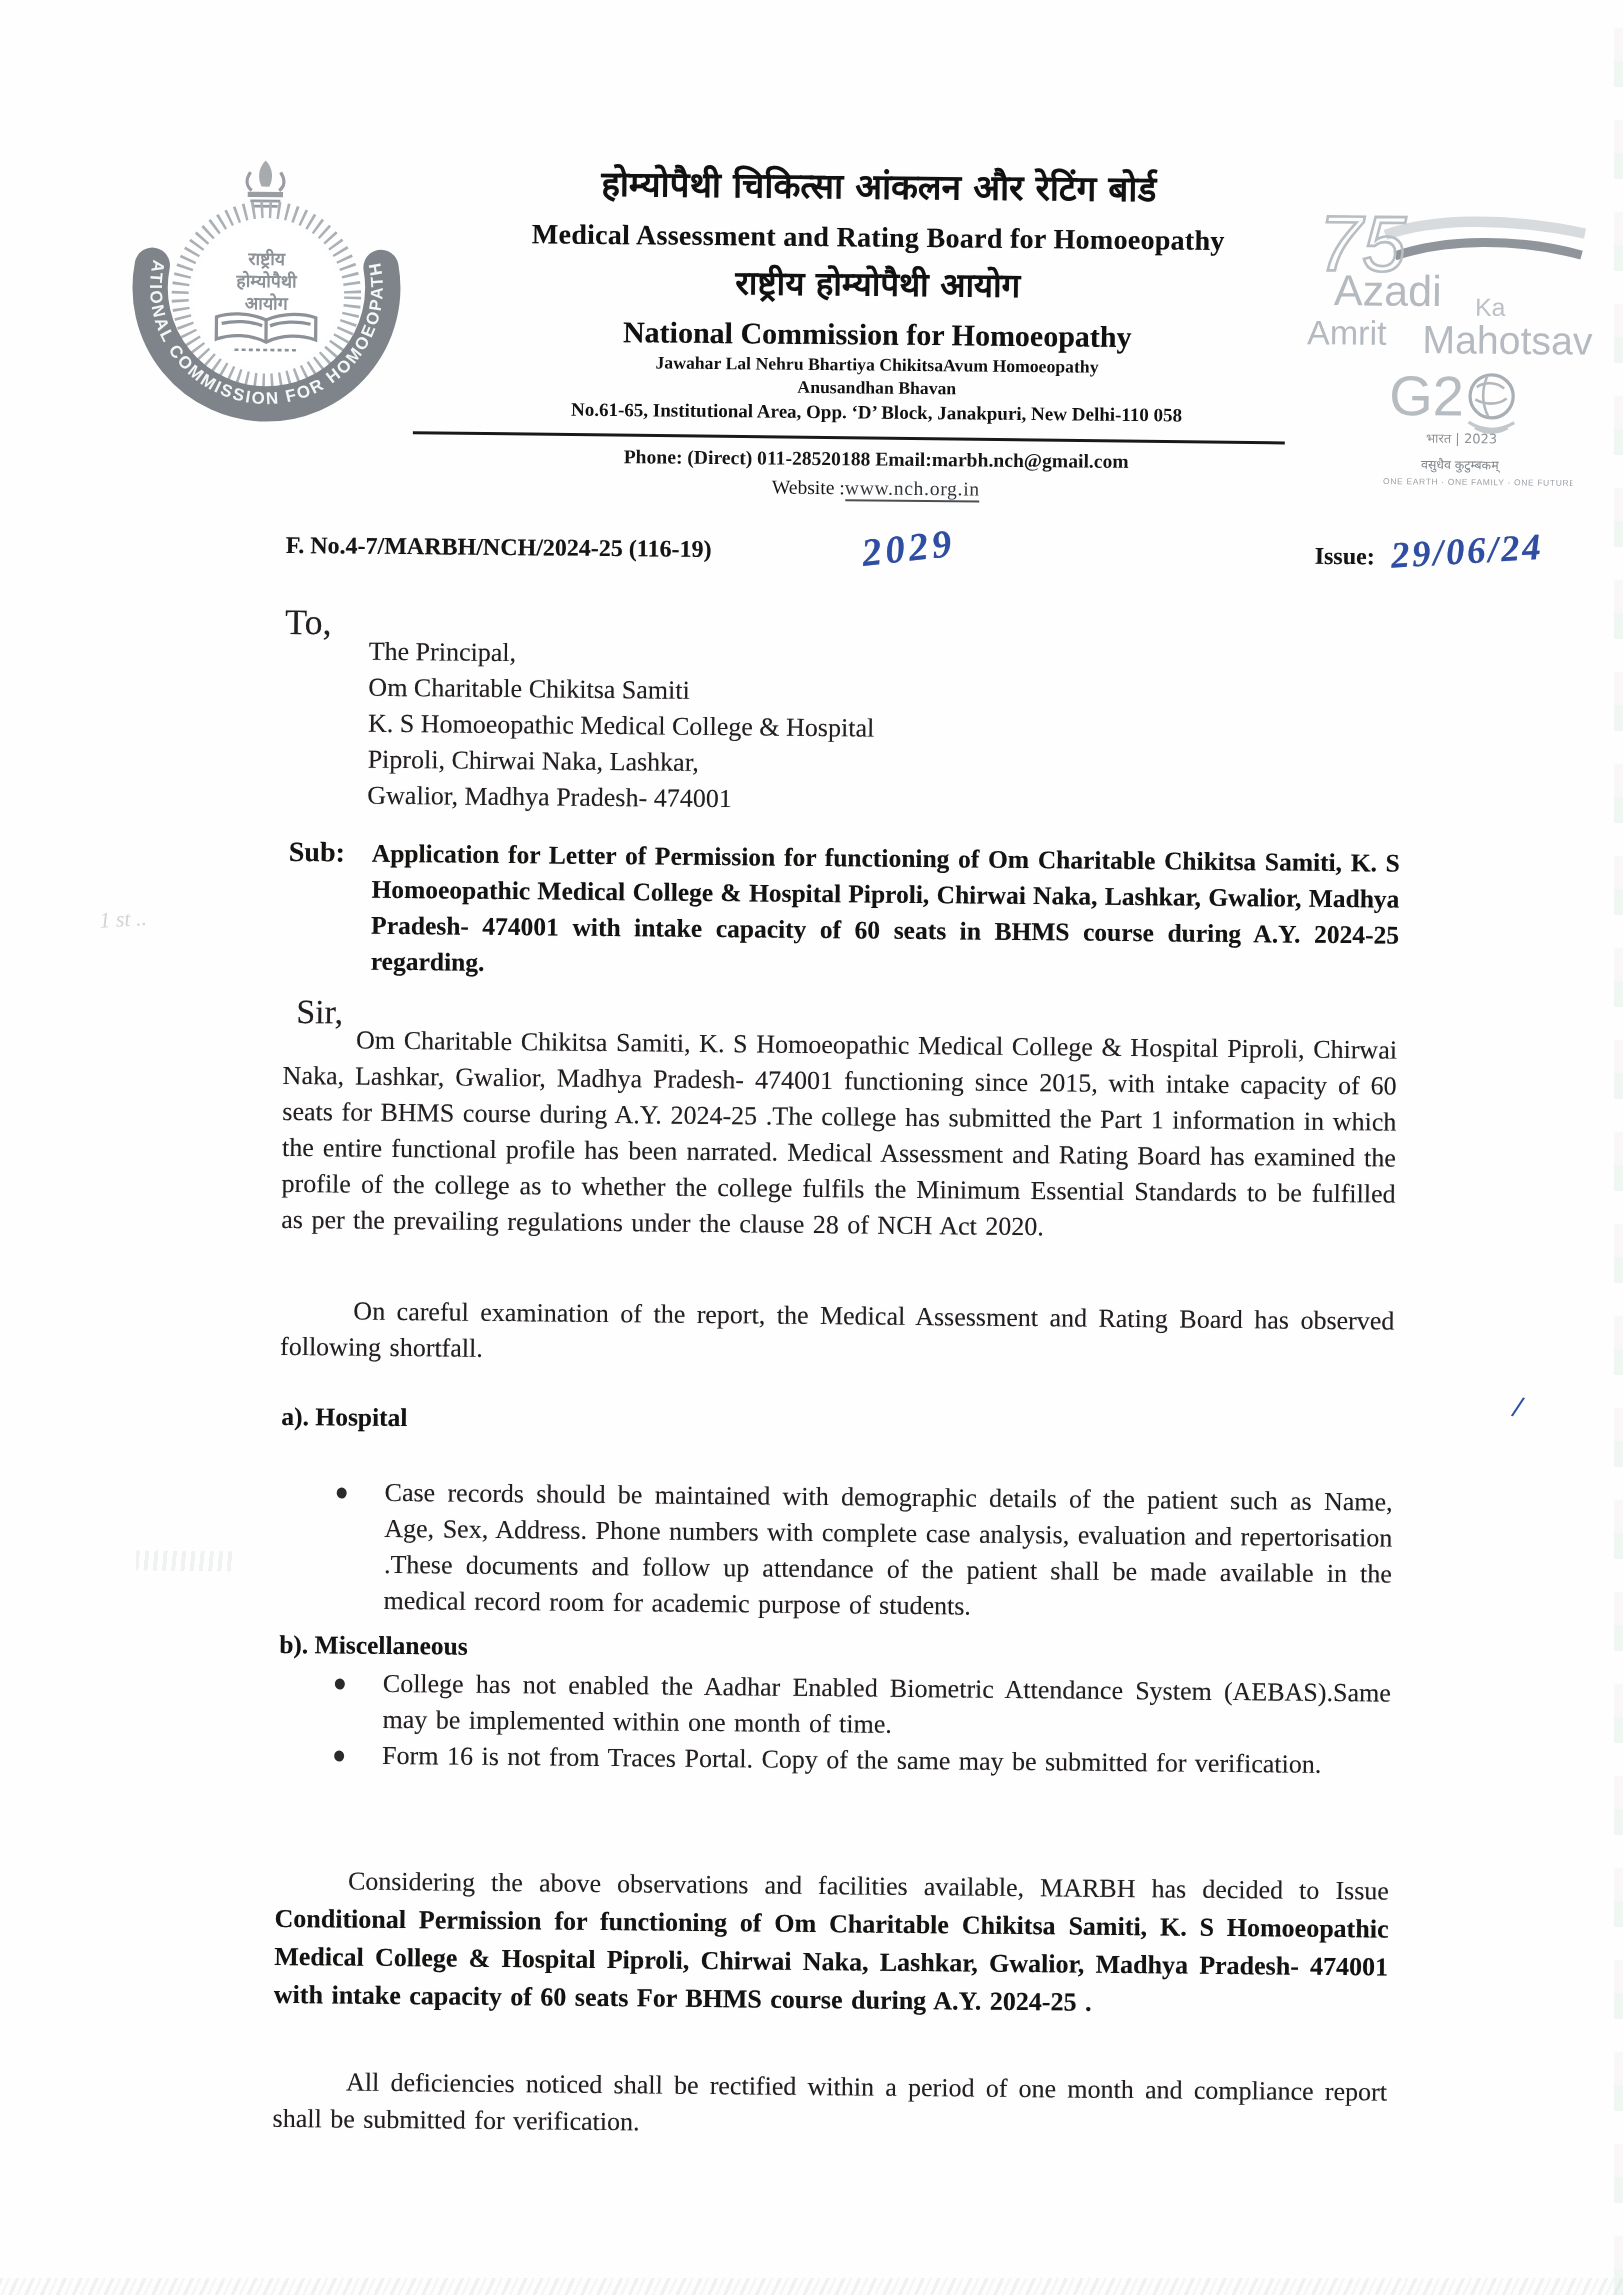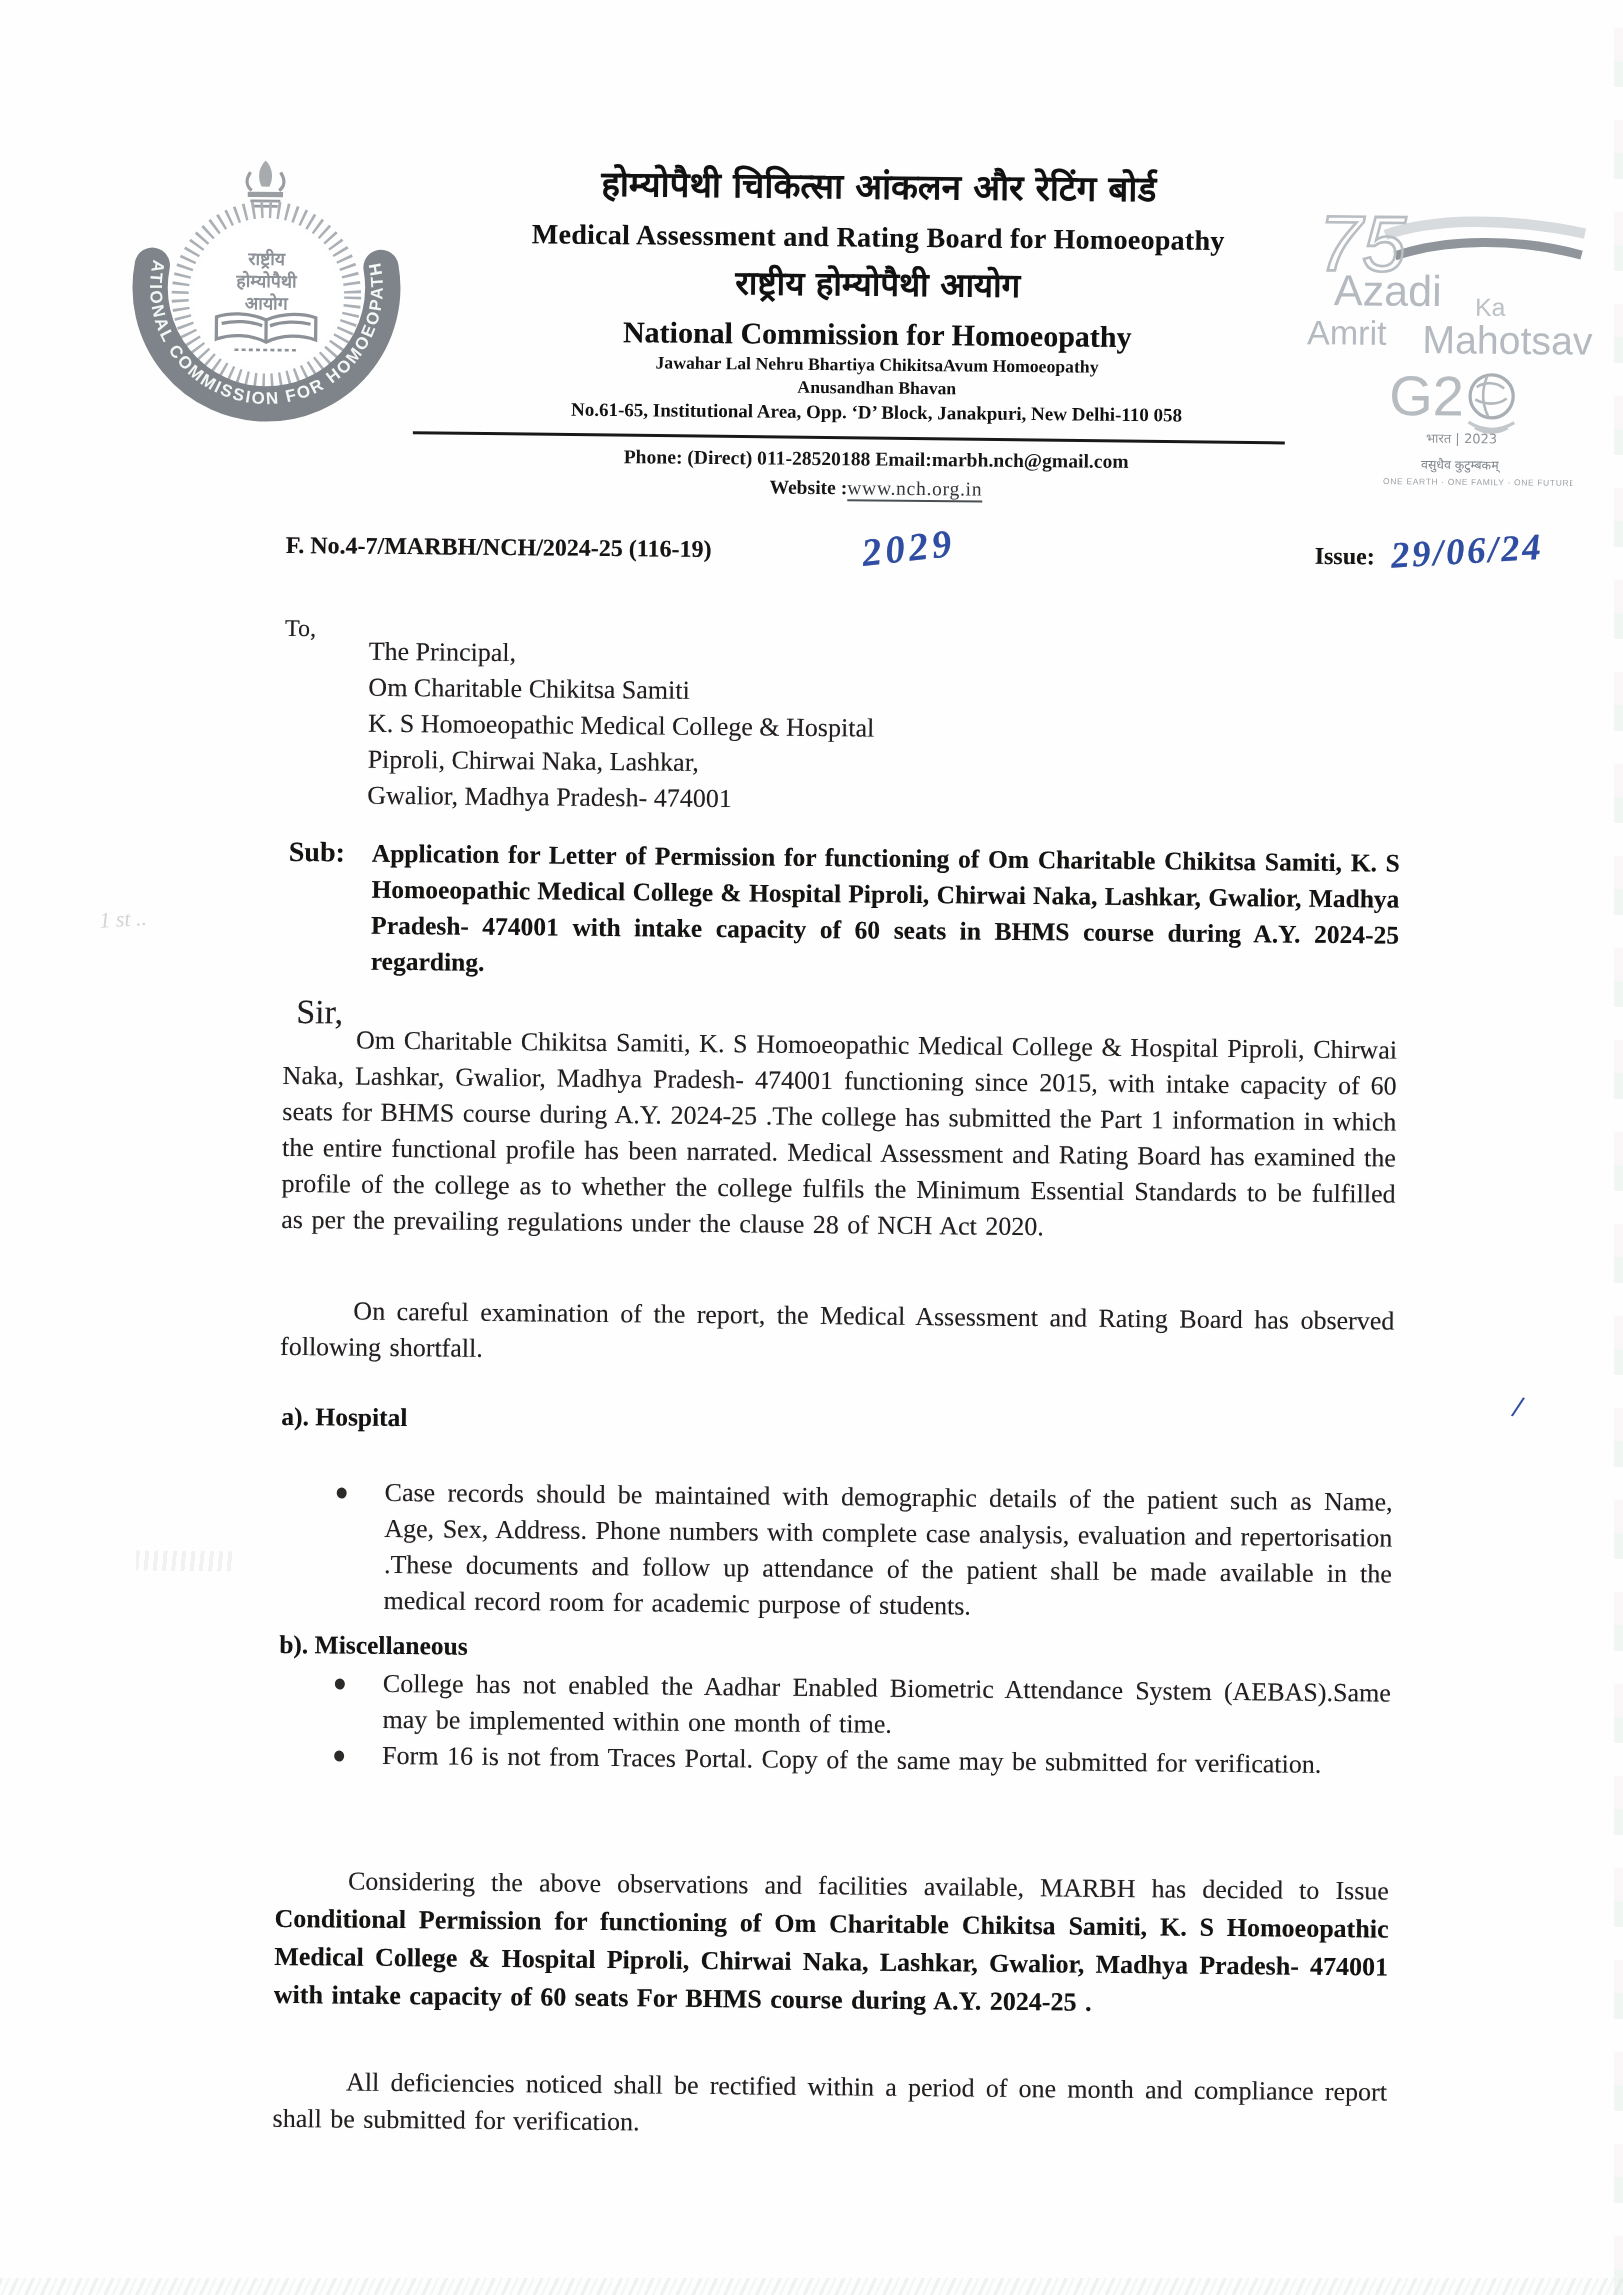--- a/index.html
+++ b/index.html
@@ -14,32 +14,32 @@
   .head{position:absolute;left:399px;top:161px;width:943px;text-align:center;color:#111;}
   .hi1{font-family:"DejaVu Sans",sans-serif;font-weight:bold;font-size:35px;line-height:50px;}
   .en1{font-weight:bold;font-size:28px;line-height:38px;margin-top:6.5px;letter-spacing:0.3px;}
   .hi2{font-family:"DejaVu Sans",sans-serif;font-weight:bold;font-size:33px;line-height:46px;margin-top:5.2px;}
   .en2{font-weight:bold;font-size:30px;line-height:38px;margin-top:7.9px;}
   .sm{font-weight:bold;font-size:17.7px;line-height:23px;}
   .addr{font-weight:bold;font-size:19px;line-height:26px;}
   .rule{position:absolute;left:407px;top:436px;width:872px;height:3.3px;background:#191919;transform:rotate(.12deg);}
   .phone{position:absolute;left:399px;top:448px;width:943px;text-align:center;font-weight:bold;font-size:19.6px;color:#161616;}
   .web{position:absolute;left:399px;top:477px;width:943px;text-align:center;font-size:19.6px;color:#161616;}
-  .web .lbl{font-weight:bold;}
+  .web .lbl{font-weight:normal;}
   .web .url{color:#33373b;border-bottom:2.6px solid #4a4f54;padding-bottom:1.3px;letter-spacing:0.7px;}
   
   .ink{text-shadow:0 0 0.7px rgba(20,18,18,.4);}
   
   .refrow{position:absolute;left:281px;top:537px;width:1129px;font-size:24px;font-weight:bold;color:#171513;}
   .hand{font-family:"Liberation Serif",serif;font-style:italic;color:#2e4ea6;font-weight:bold;}
   .hand-no{position:absolute;left:576px;top:-13px;font-size:39px;transform:rotate(-7deg);letter-spacing:3.9px;}
   .datelbl{position:absolute;left:1029px;top:1.3px;}
   .hand-date{position:absolute;left:1105px;top:-14.4px;font-size:37px;transform:rotate(-4deg);letter-spacing:2.6px;}
   
-  .to{position:absolute;left:281px;top:620px;font-size:24px;}
+  .to{position:absolute;left:281px;top:606px;font-size:36px;}
   .rcpt{position:absolute;left:365px;top:638px;font-size:26px;line-height:36px;}
   .subrow{position:absolute;left:287px;top:840px;width:1113px;}
   .sublbl{position:absolute;left:0;top:1.3px;font-weight:bold;font-size:28px;color:#141312;}
   .subtxt{position:absolute;left:83px;top:0;width:1028px;font-weight:bold;font-size:25.5px;line-height:36px;text-align:justify;color:#141312;}
   .sir{position:absolute;left:296px;top:998px;font-size:34px;}
   .para{position:absolute;left:283px;width:1114px;font-size:26px;line-height:36px;text-align:justify;text-indent:73px;word-spacing:2px;}
   .p1{top:1027px;}
   .p2{top:1298px;}
   .p3{top:1867px;line-height:38px;}
   .p4{top:2068px;line-height:37px;}

